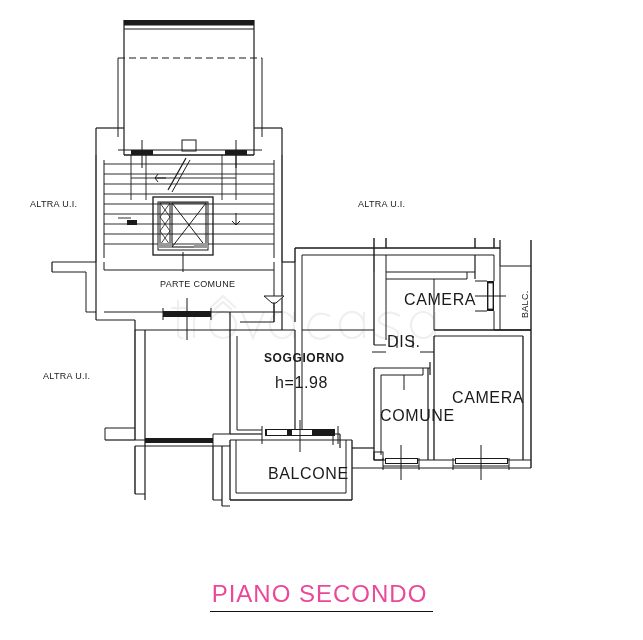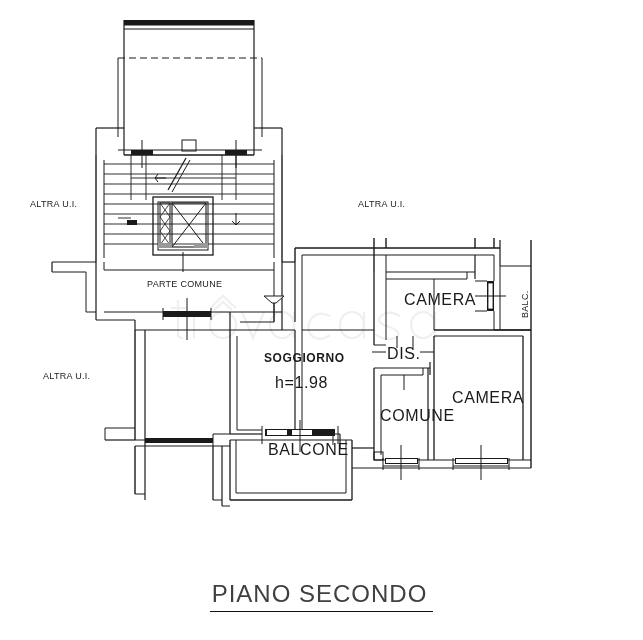--- a/index.html
+++ b/index.html
@@ -42,21 +42,21 @@
     position: absolute;
     left: 0;
     top: 580px;
     width: 643px;
     text-align: center;
   }
   #floor-title {
     display: inline-block;
     font-size: 24px;
     letter-spacing: 1px;
-    color: #404040;
+    color: #ec4899;
     border-bottom: 1.6px solid #111111;
     padding: 0 6px 3px 2px;
   }
   #watermark {
     position: absolute;
     left: 168px;
     top: 286px;
     width: 300px;
     height: 58px;
     pointer-events: none;
@@ -337,35 +337,35 @@
 
     </g>
   </svg>
 
   <div class="room-label lbl-sm" style="left:30px; top:199px;">ALTRA U.I.</div>
 
   <div class="room-label lbl-sm" style="left:43px; top:371px;">ALTRA U.I.</div>
 
   <div class="room-label lbl-sm" style="left:358px; top:199px;">ALTRA U.I.</div>
 
-  <div class="room-label lbl-sm" style="left:147px; top:279px;">PARTE COMUNE</div>
+  <div class="room-label lbl-sm" style="left:160px; top:279px;">PARTE COMUNE</div>
 
   <div class="room-label lbl-lg" style="left:264px; top:351px;font-weight:bold;">SOGGIORNO</div>
 
   <div class="room-label lbl-md" style="left:275px; top:374px;">h=1.98</div>
 
   <div class="room-label lbl-md" style="left:404px; top:291px;">CAMERA</div>
 
   <div class="room-label lbl-md" style="left:452px; top:389px;">CAMERA</div>
 
   <div class="room-label lbl-md" style="left:380px; top:407px;">COMUNE</div>
 
-  <div class="room-label lbl-md" style="left:387px; top:345px;">DIS.</div>
-
-  <div class="room-label lbl-md" style="left:268px; top:441px;">BALCONE</div>
+  <div class="room-label lbl-md" style="left:387px; top:333px;">DIS.</div>
+
+  <div class="room-label lbl-md" style="left:268px; top:465px;">BALCONE</div>
 
   <div class="room-label lbl-sm lbl-rot" style="left:520px; top:318px;">BALC.</div>
 
   <div id="title-block">
     <span id="floor-title">PIANO SECONDO</span>
   </div>
 
 </div>
 
 </body></html>

